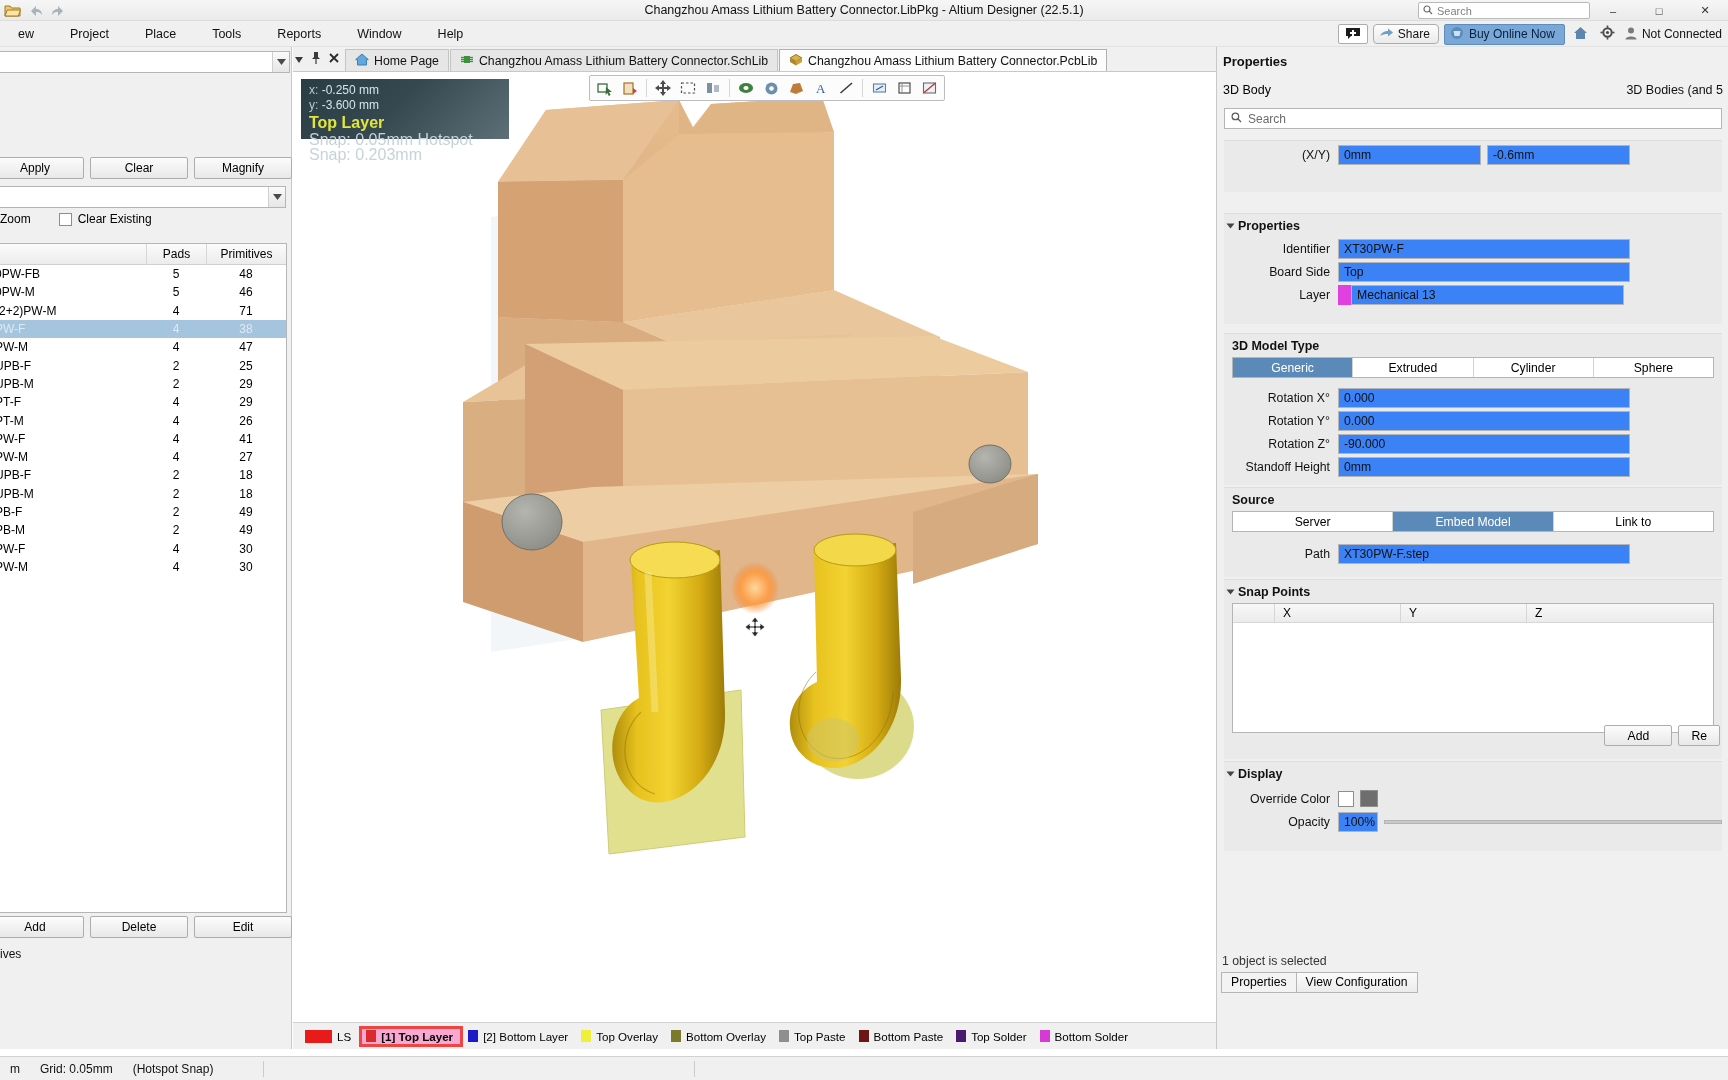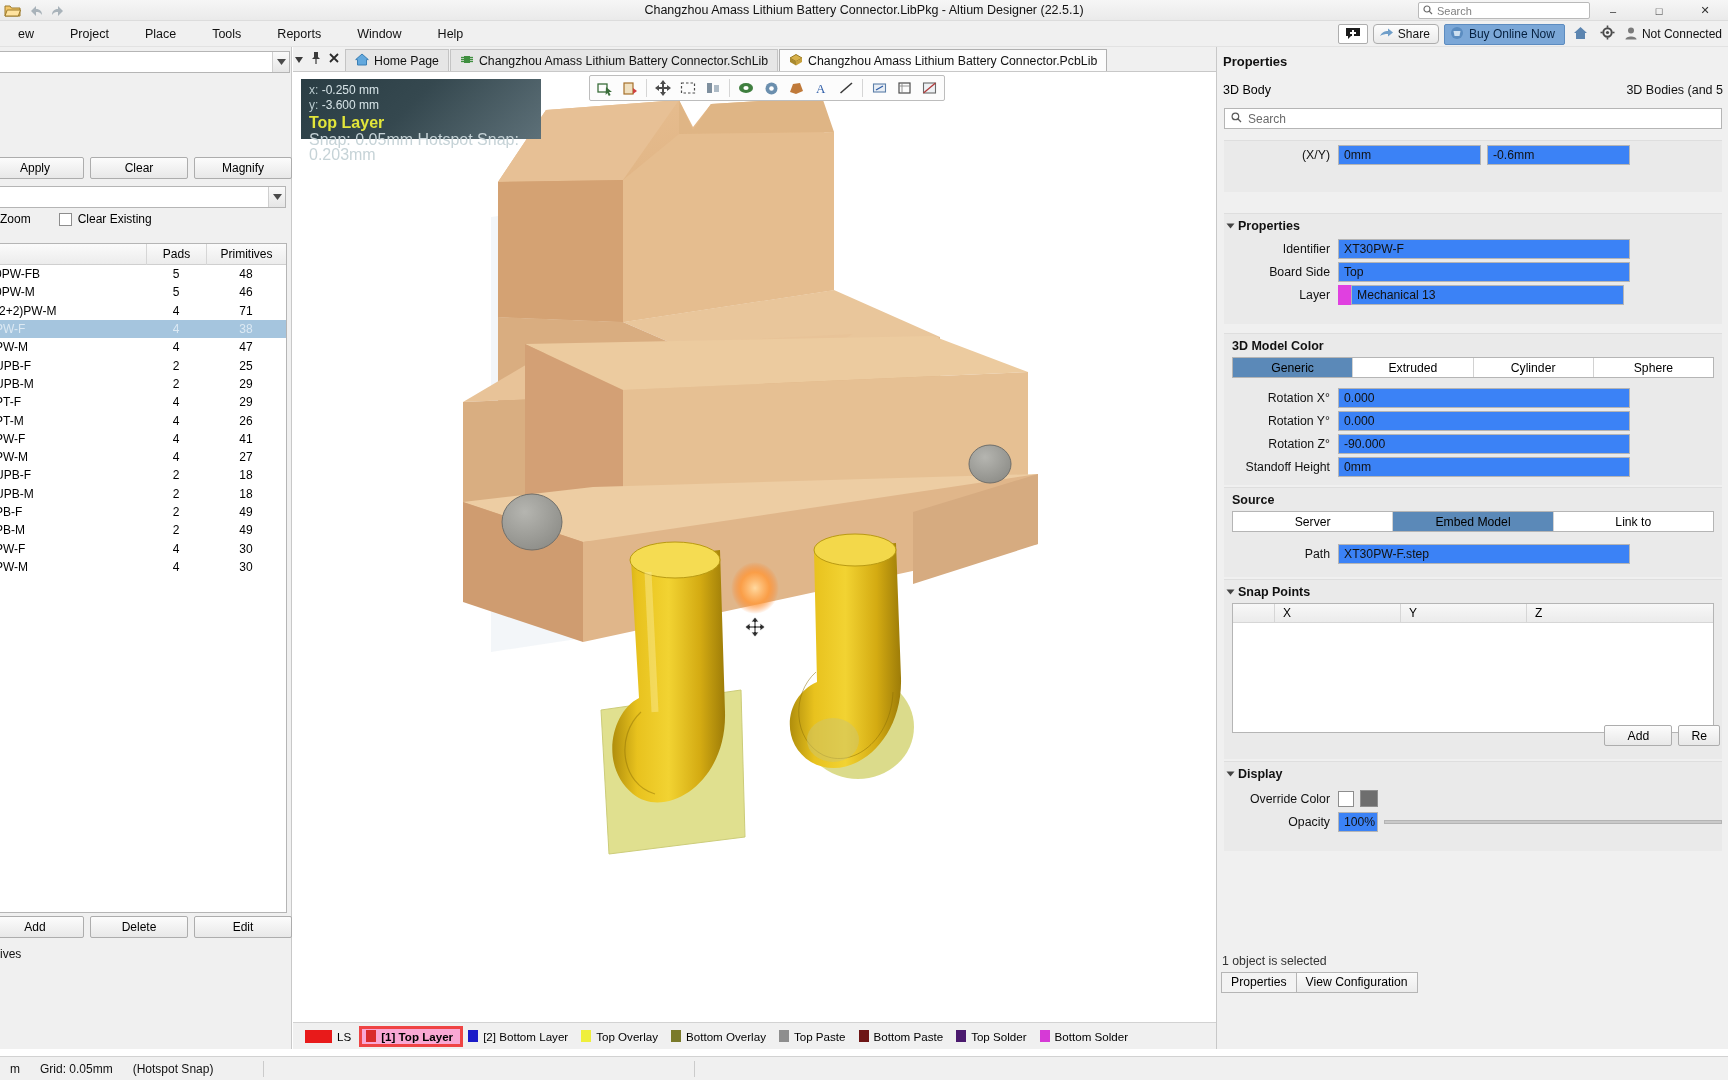--- a/index.html
+++ b/index.html
@@ -164,21 +164,21 @@
     margin-right: 1px; white-space: nowrap;
   }
   .doctab.active { background: #fcfcfc; border-color: #b0b0b0; }
 
   
   .canvas {
     position: absolute; left: 293px; top: 72px; width: 923px; height: 950px;
     background: #ffffff; overflow: hidden;
   }
   .hud {
-    position: absolute; left: 8px; top: 7px; width: 240px; height: 60px;
+    position: absolute; left: 8px; top: 7px; width: 208px; height: 60px;
     background: linear-gradient(135deg, #2a3d44 0%, #35484f 45%, #5d7078 100%);
     color: #d7e4e8; font-size: 12px; padding: 4px 8px; line-height: 15px;
     font-family: "Liberation Sans", sans-serif;
   }
   .hud .lbl { color: #b9cace; }
   .hud .toplayer {
     color: #e3e63a; font-size: 16px; font-weight: bold; line-height: 19px;
   }
   .hud .snap { font-size: 16px; color: #c6d3d7; }
   .toolbar-float {
@@ -265,21 +265,21 @@
     color: #111;
   }
   .seg {
     display: flex; height: 21px; border: 1px solid #b5b5b5; overflow: hidden;
   }
   .seg > div {
     flex: 1; display: flex; align-items: center; justify-content: center;
     font-size: 12.2px; background: #fff; border-right: 1px solid #d2d2d2;
   }
   .seg > div:last-child { border-right: none; }
-  .seg > div.on { background: #5b89b8; color: #000000; }
+  .seg > div.on { background: #5b89b8; color: #ffffff; }
   .snapgrid {
     background: #fff; border: 1px solid #b5b5b5;
   }
   .snap-head {
     display: flex; height: 19px; background: linear-gradient(to bottom,#f8f8f8,#ebebeb);
     border-bottom: 1px solid #d6d6d6; font-size: 12px; align-items: center;
   }
   .snap-head > div {
     height: 19px; line-height: 19px; padding-left: 8px; border-right: 1px solid #d6d6d6;
   }
@@ -889,21 +889,21 @@
       </div>
       <div class="frow">
         <span class="flabel">Layer</span>
         <span id="layer-swatch" style="width: 13px; height: 20px; display: inline-block; background: rgb(224, 64, 224);"></span>
         <span class="finput" style="width:273px;margin-left:-6px;">Mechanical 13</span>
       </div>
     </div>
 
     <div class="sect" style="top:286px;height:152px;">
       <div class="section-hdr" style="padding:3px 0 0 8px;">
-        <span>3D Model Color</span>
+        <span>3D Model Type</span>
       </div>
       <div class="seg" style="margin:3px 8px 0 8px;">
         <div class="on">Generic</div>
         <div>Extruded</div>
         <div>Cylinder</div>
         <div>Sphere</div>
       </div>
       <div class="frow" style="margin-top:8px;">
         <span class="flabel">Rotation X°</span>
         <span class="finput" style="width:292px;">0.000</span>

